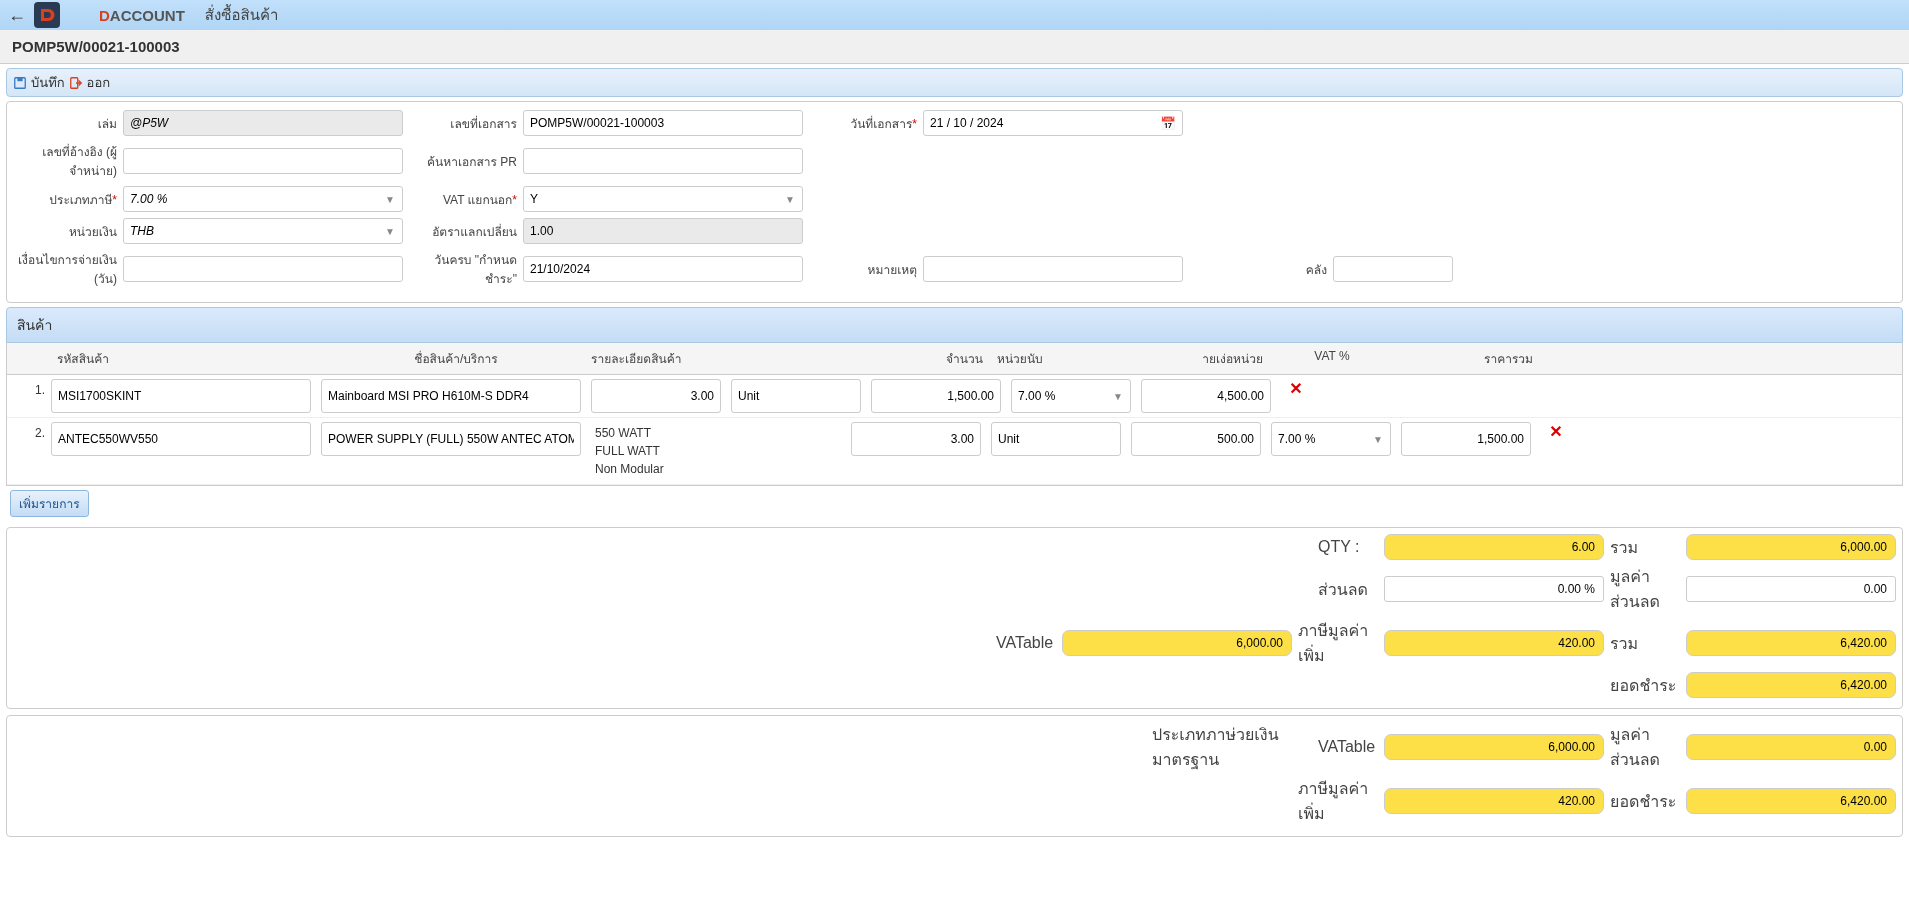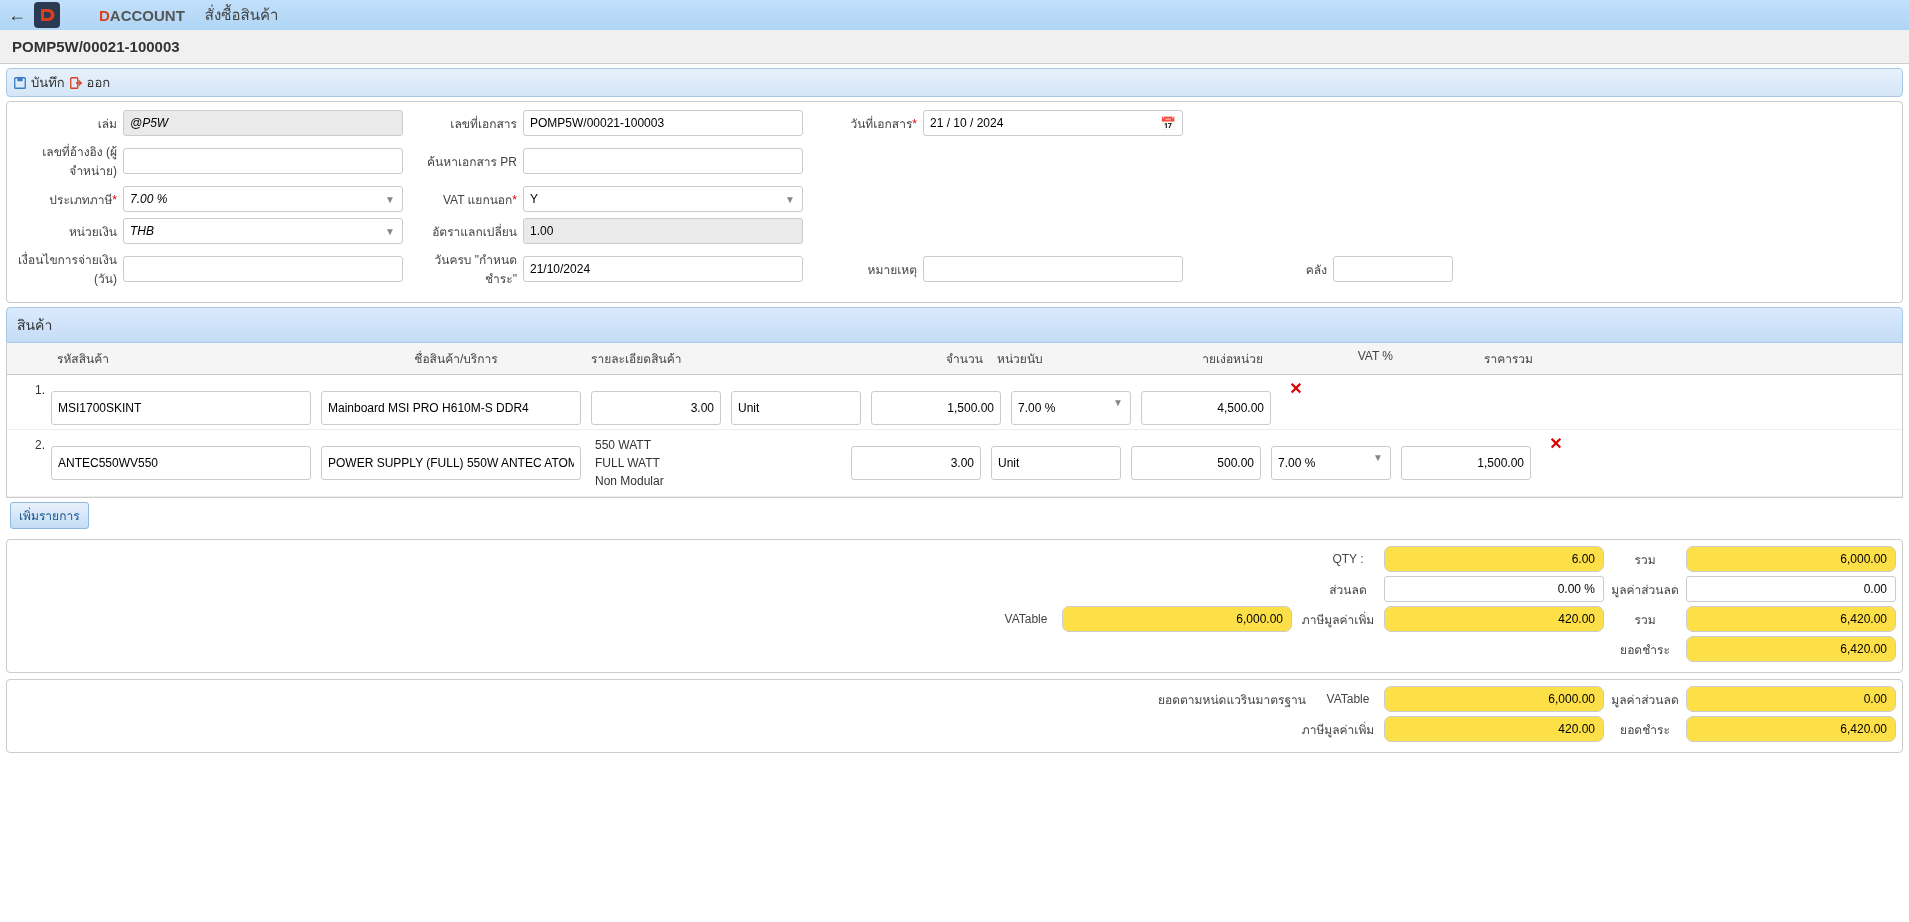--- a/index.html
+++ b/index.html
@@ -35,41 +35,41 @@
 .section-header { background: linear-gradient(#dbeafd, #c4dcf5); border: 1px solid #a8c8e4; border-radius: 4px 4px 0 0; margin: 4px 6px 0 6px; padding: 6px 10px; font-size: 14px; color: #333; font-weight: normal; }
 .table-wrap { margin: 0 6px; border-left: 1px solid #ccc; border-right: 1px solid #ccc; border-bottom: 1px solid #ccc; }
 .table-head { display: flex; background: #f5f5f5; border-bottom: 1px solid #ccc; padding: 6px 4px; font-size: 12px; color: #444; }
 .th-num { width: 40px; text-align: center; }
 .th-code { width: 270px; padding-left: 6px; }
 .th-name { width: 270px; text-align: center; }
 .th-detail { width: 260px; text-align: left; }
 .th-qty { width: 140px; text-align: right; padding-right: 8px; }
 .th-unit { width: 140px; padding-left: 6px; }
 .th-price { width: 140px; text-align: right; padding-right: 8px; }
-.th-vat { width: 130px; text-align: right; padding-right: 8px; }
+.th-vat { width: 130px; text-align: center; padding-right: 8px; }
 .th-total { width: 140px; text-align: right; padding-right: 8px; }
 .th-del { width: 30px; }
 .table-row { display: flex; padding: 4px; align-items: flex-start; border-bottom: 1px solid #eee; }
 .td { font-size: 12px; }
 .td-num { width: 40px; text-align: right; padding-right: 6px; padding-top: 4px; }
-.td-input { height: 24px; border: 1px solid #ccc; border-radius: 3px; padding: 16px 6px; font-size: 12px; margin-top: 12px; }
+.td-input { height: 24px; border: 1px solid #ccc; border-radius: 3px; padding: 16px 6px; font-size: 12px; }
 .td-code { width: 260px; margin-right: 10px; }
 .td-name { width: 260px; margin-right: 10px; }
 .td-detail { width: 260px; padding: 2px 4px; line-height: 1.5; white-space: pre-line; }
 .td-qty { width: 130px; text-align: right; margin-right: 10px; }
 .td-unit { width: 130px; margin-right: 10px; }
 .td-price { width: 130px; text-align: right; margin-right: 10px; }
 .td-vat { width: 120px; margin-right: 10px; position: relative; }
 .td-total { width: 130px; text-align: right; margin-right: 10px; }
 .td-del { width: 30px; display: flex; align-items: center; justify-content: center; cursor: pointer; color: #d00; font-size: 16px; font-weight: bold; }
 .add-row { margin: 0 6px; padding: 4px; }
 .add-btn { background: linear-gradient(#e8f1fb, #c4dcf5); border: 1px solid #8cb8df; border-radius: 3px; padding: 3px 8px; font-size: 12px; cursor: pointer; color: #1a5490; }
 .summary-panel { border: 1px solid #ccc; border-radius: 4px; margin: 6px; padding: 6px; }
 .summary-row { display: flex; justify-content: flex-end; align-items: center; margin-bottom: 4px; gap: 6px; }
-.sum-label { font-size: 12px; color: #444; text-align: center; }
+.sum-label { font-size: 16px; color: #444; text-align: left; }
 .sum-input { height: 26px; border: 1px solid #ccc; border-radius: 3px; padding: 2px 8px; font-size: 12px; text-align: right; background: #fff; }
 .sum-input.ro { background: #fde047; border-radius: 7px; }
 .sum-input.w220 { width: 220px; }
 .sum-input.w210 { width: 210px; }
 .sum-col { display: flex; align-items: center; gap: 6px; }
 </style>
 </head>
 <body>
 
 <div class="topbar">
@@ -255,21 +255,21 @@
     <div class="sum-col">
         <span class="sum-label" style="width:70px">ยอดชำระ</span>
         <input class="sum-input ro w210" readonly="" value="6,420.00" style="">
       </div>
   </div>
 </div>
 
 <div class="summary-panel">
   <div class="summary-row">
     <div class="sum-col">
-        <span class="sum-label" style="width:160px">ยอดตามหน่ดแวรินมาตรฐาน</span>
+        <span class="sum-label" style="width:160px">ประเภทภาษ่วยเงินมาตรฐาน</span>
       </div>
     <div class="sum-col">
         <span class="sum-label" style="width:60px">VATable</span>
         <input class="sum-input ro w220" readonly="" value="6,000.00" style="">
       </div>
     <div class="sum-col">
         <span class="sum-label" style="width:70px">มูลค่าส่วนลด</span>
         <input class="sum-input ro w210" readonly="" value="0.00" style="">
       </div>
   </div>

